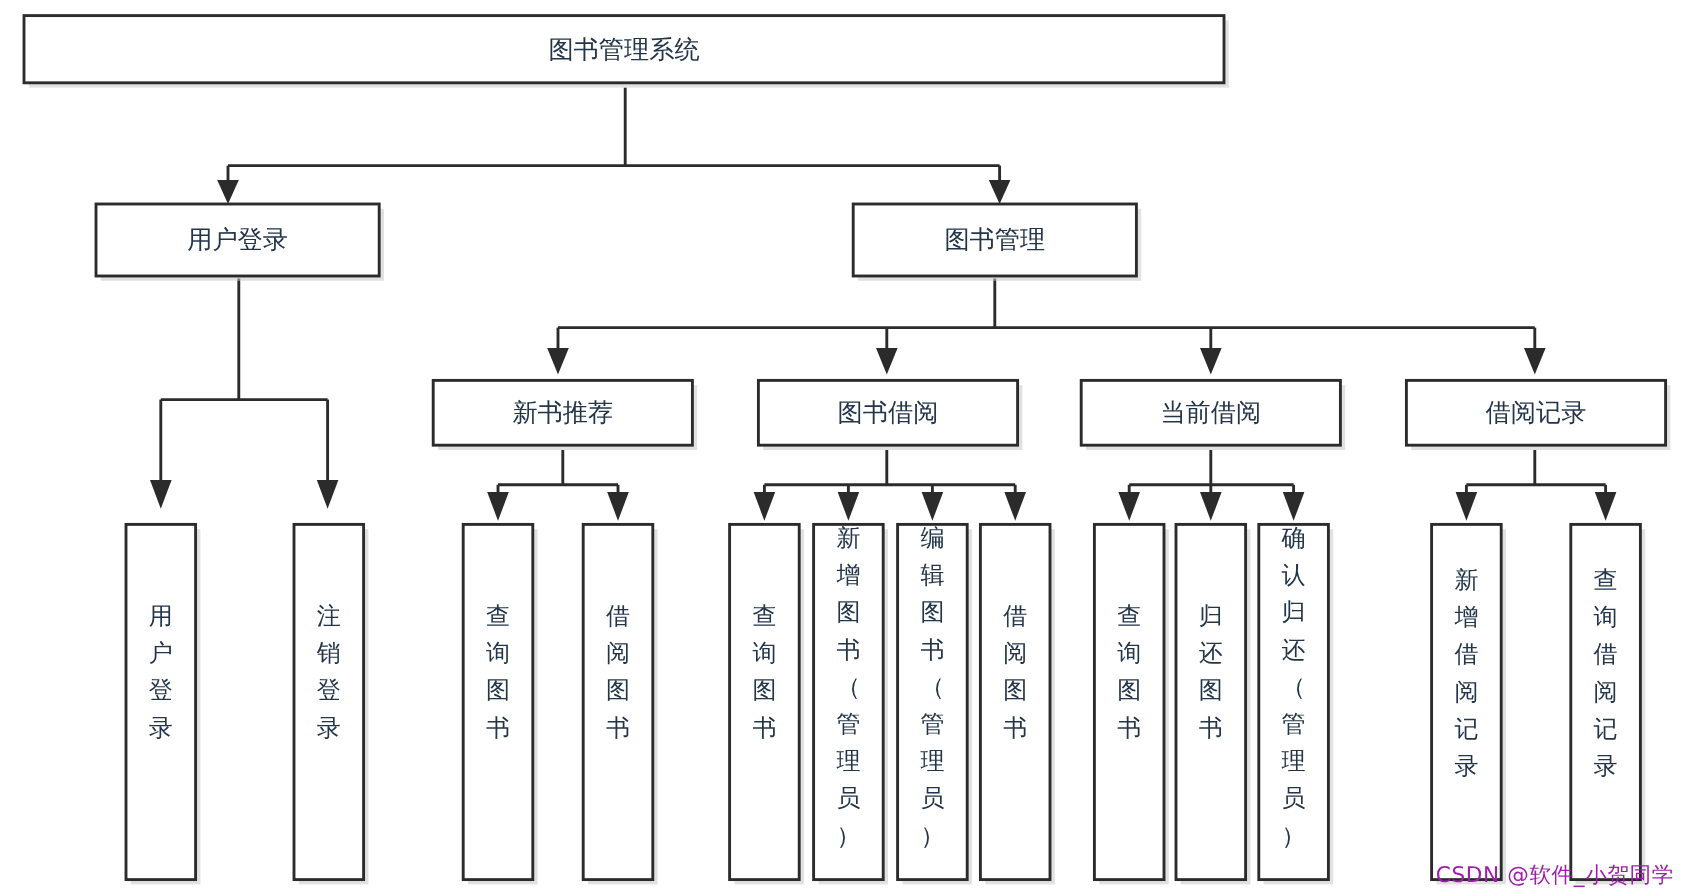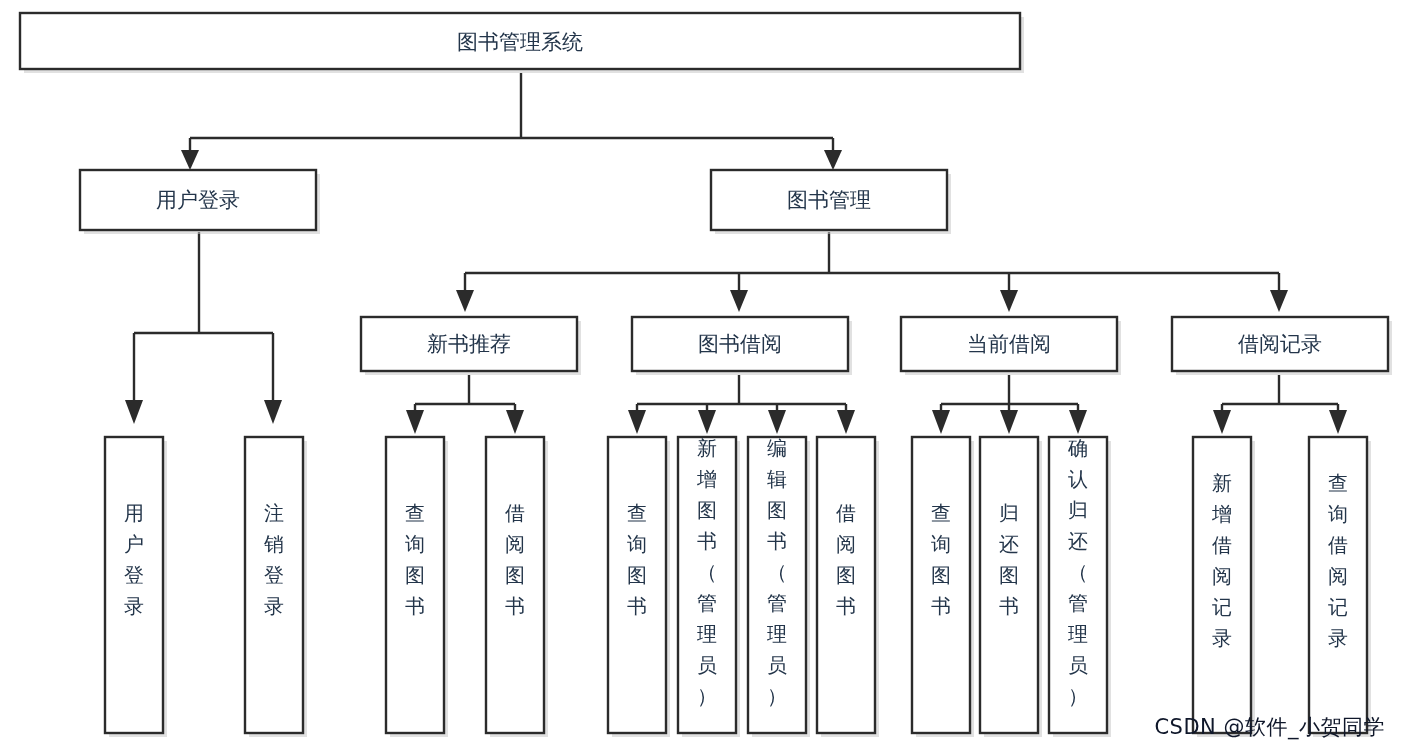--- a/index.html
+++ b/index.html
@@ -45,25 +45,25 @@
     stroke: #2b2b2b;
     stroke-width: 2.4;
     fill: none;
     stroke-linecap: butt;
   }
   .arrow-head {
     fill: #2b2b2b;
   }
   .watermark {
     position: absolute;
-    right: 20px;
+    right: 10px;
     bottom: 6px;
     font-family: "DejaVu Sans", "Liberation Sans", sans-serif;
-    font-size: 21px;
-    color: #0f172a;
+    font-size: 18px;
+    color: #a21caf;
     letter-spacing: .5px;
     white-space: nowrap;
     user-select: none;
   }
 </style>
 </head>
 <body>
 
 <svg id="diagram" viewBox="0 0 1405 747" xmlns="http://www.w3.org/2000/svg">
 

